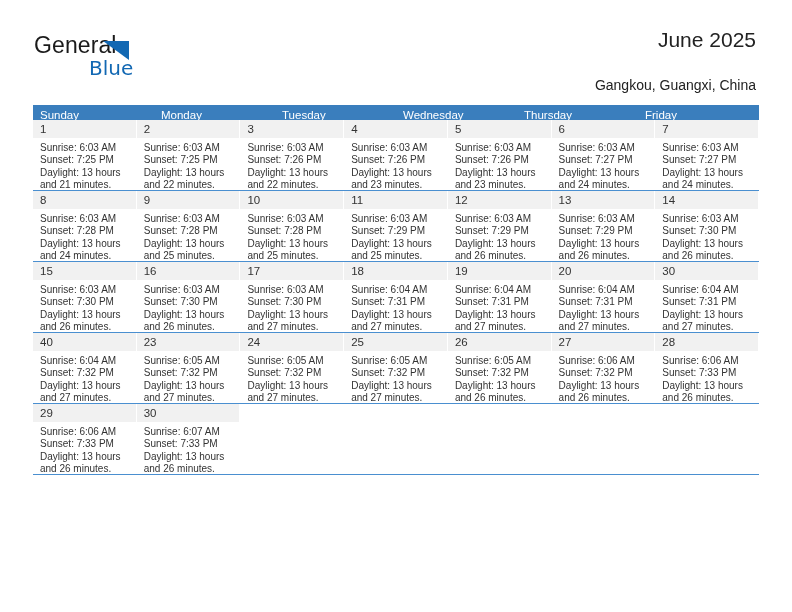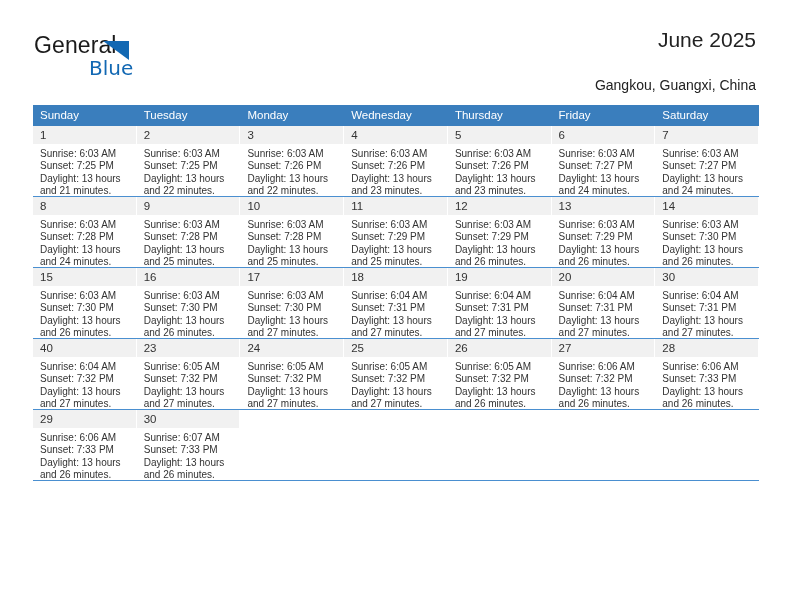--- a/index.html
+++ b/index.html
@@ -95,21 +95,21 @@
     top: 105px;
     width: 726px;
   }
   .weekday-row {
     display: flex;
     width: 100%;
     background: #3a7ebd;
   }
   .weekday-cell {
     flex: 1 1 0;
-    height: 21px;
+    height: 15px;
     line-height: 21px;
     padding-left: 7px;
     box-sizing: border-box;
     color: #ffffff;
     font-size: 11.5px;
     font-weight: 400;
     white-space: nowrap;
     overflow: hidden;
   }
   .week-row {
@@ -168,26 +168,25 @@
     <div class="title-block">
       <div class="cal-title">June 2025</div>
       <div class="cal-subtitle">Gangkou, Guangxi, China</div>
     </div>
 
   </div>
 
   <div class="calendar">
     <div class="weekday-row" id="weekday-row">
         <div class="weekday-cell">Sunday</div>
+        <div class="weekday-cell">Monday</div>
         <div class="weekday-cell">Tuesday</div>
-        <div class="weekday-cell">Monday</div>
         <div class="weekday-cell">Wednesday</div>
         <div class="weekday-cell">Thursday</div>
         <div class="weekday-cell">Friday</div>
-        <div class="weekday-cell">Saturday</div>
       </div>
     <div id="weeks-container">
         <div class="week-row">
           <div class="day-cell">
             <div class="day-number-band">1</div>
             <div class="day-body">
               <div class="day-line">Sunrise: 6:03 AM</div>
               <div class="day-line">Sunset: 7:25 PM</div>
               <div class="day-line">Daylight: 13 hours</div>
               <div class="day-line">and 21 minutes.</div>

